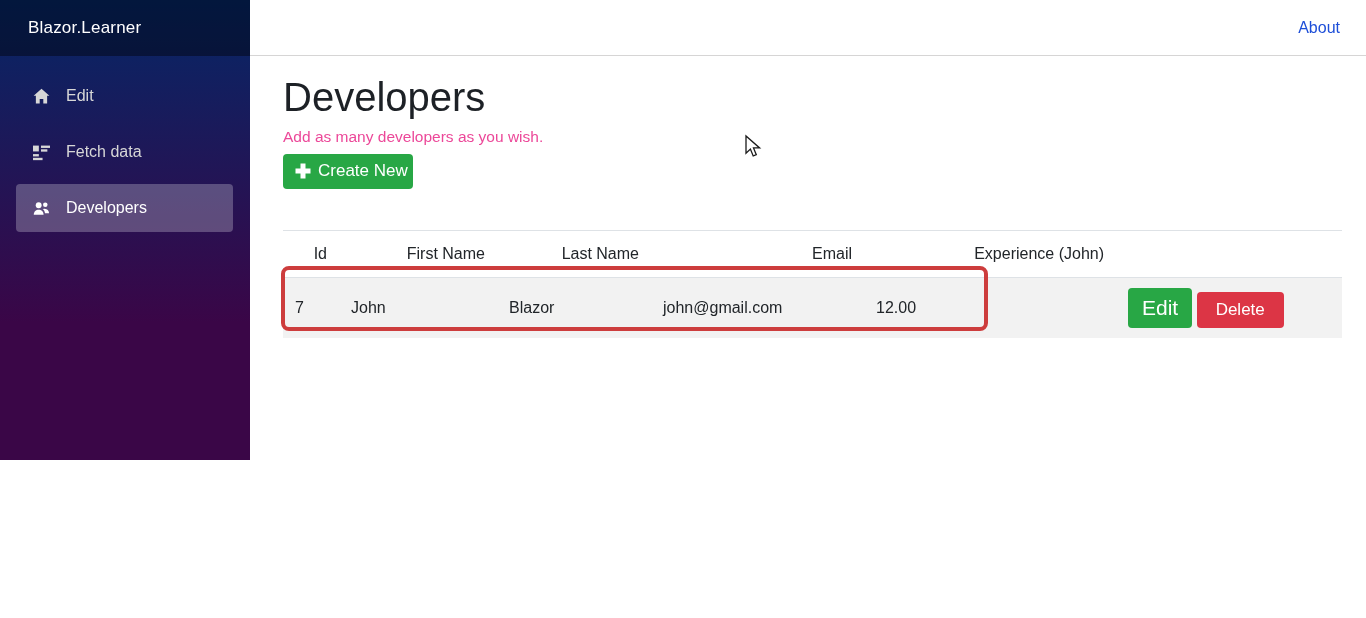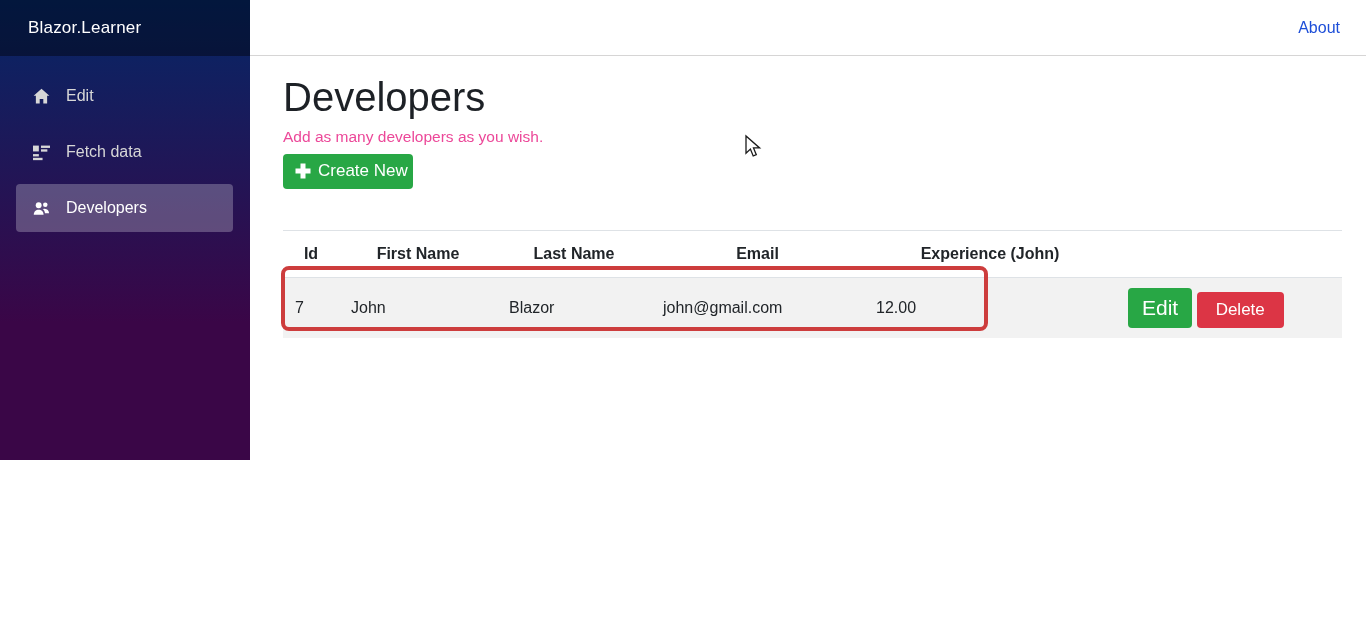--- a/index.html
+++ b/index.html
@@ -49,21 +49,21 @@
   .btn { border: none; border-radius: 4px; color: #fff; cursor: pointer; font-family: "Liberation Sans", sans-serif; }
   .btn-create {
     margin-top: 8px; background: #28a745; font-size: 17px;
     padding: 7px 5px 8px 12px; display: inline-flex; align-items: center; gap: 7px;
   }
   .btn-create svg { display: block; }
 
   
   .dev-table { width: 100%; border-collapse: collapse; margin-top: 41px; }
   .dev-table th {
-    text-align: center; font-size: 16px; font-weight: 700;
+    text-align: right; font-size: 16px; font-weight: 400;
     padding: 14px 12px; border-top: 1px solid #dee2e6;
   }
   .dev-table td {
     font-size: 16px; padding: 10px 12px; border-top: 1px solid #dee2e6;
     vertical-align: middle; height: 60px;
   }
   .dev-table tbody tr { background-color: #f2f2f2; }
   .col-id { width: 56px; }
   .col-first { width: 158px; }
   .col-last { width: 154px; }

